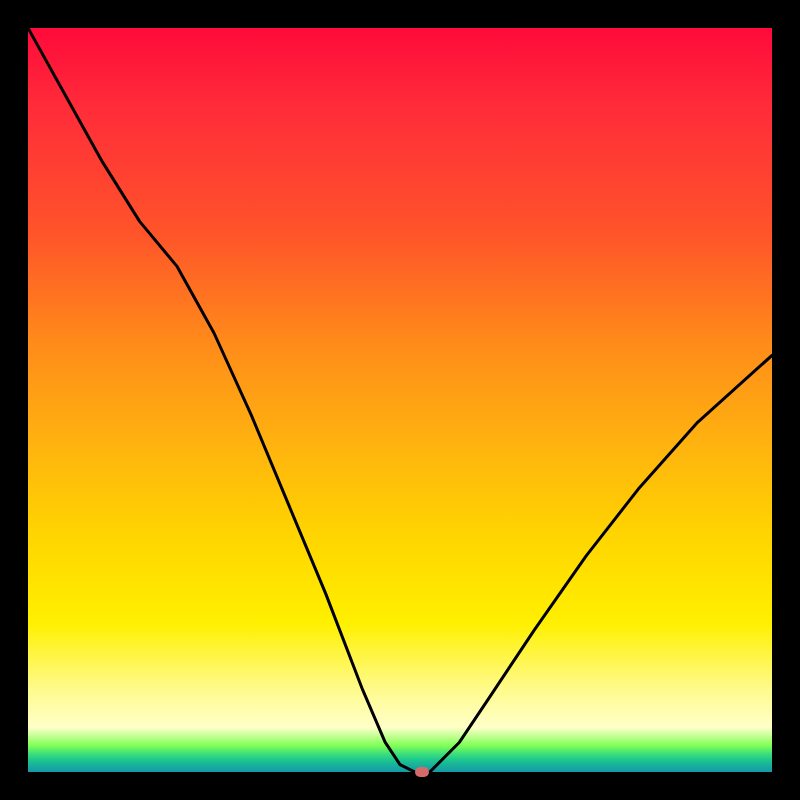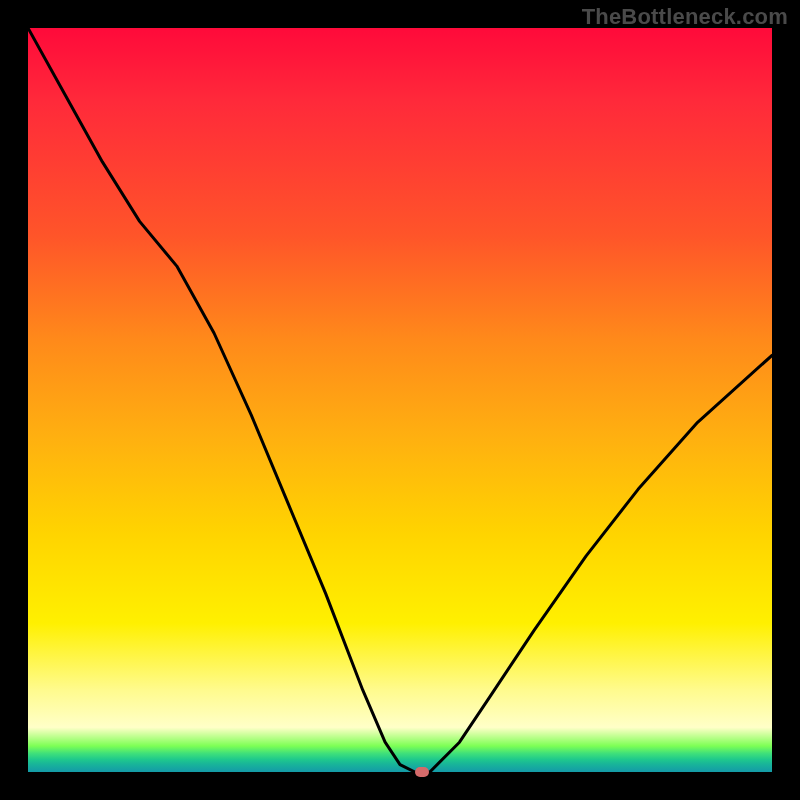--- a/index.html
+++ b/index.html
@@ -72,21 +72,20 @@
     height: 10px;
     border-radius: 5px;
     background: #d46a6a;
     transform: translate(-50%, -50%);
   }
 </style>
 </head>
 <body>
 
 <div class="frame">
-  <div class="watermark">TheBottleneck.com</div>
 
   <div class="plot-area">
     <svg class="curve-svg" viewBox="0 0 744 744" preserveAspectRatio="none">
       <path class="curve-path" d="M0.0 0.0 L37.2 67.0 L74.4 133.9 L111.6 193.4 L148.8 238.1 L186.0 305.0 L223.2 386.9 L260.4 476.2 L297.6 565.4 L334.8 662.2 L357.1 714.2 L372.0 736.6 L386.9 744.0 L401.8 744.0 L431.5 714.2 L461.3 669.6 L505.9 602.6 L558.0 528.2 L610.1 461.3 L669.6 394.3 L744.0 327.4"></path>
     </svg>
     <div class="marker" style="left: 394.32px; top: 744px;"></div>
   </div>
 </div>
 
 </body></html>

